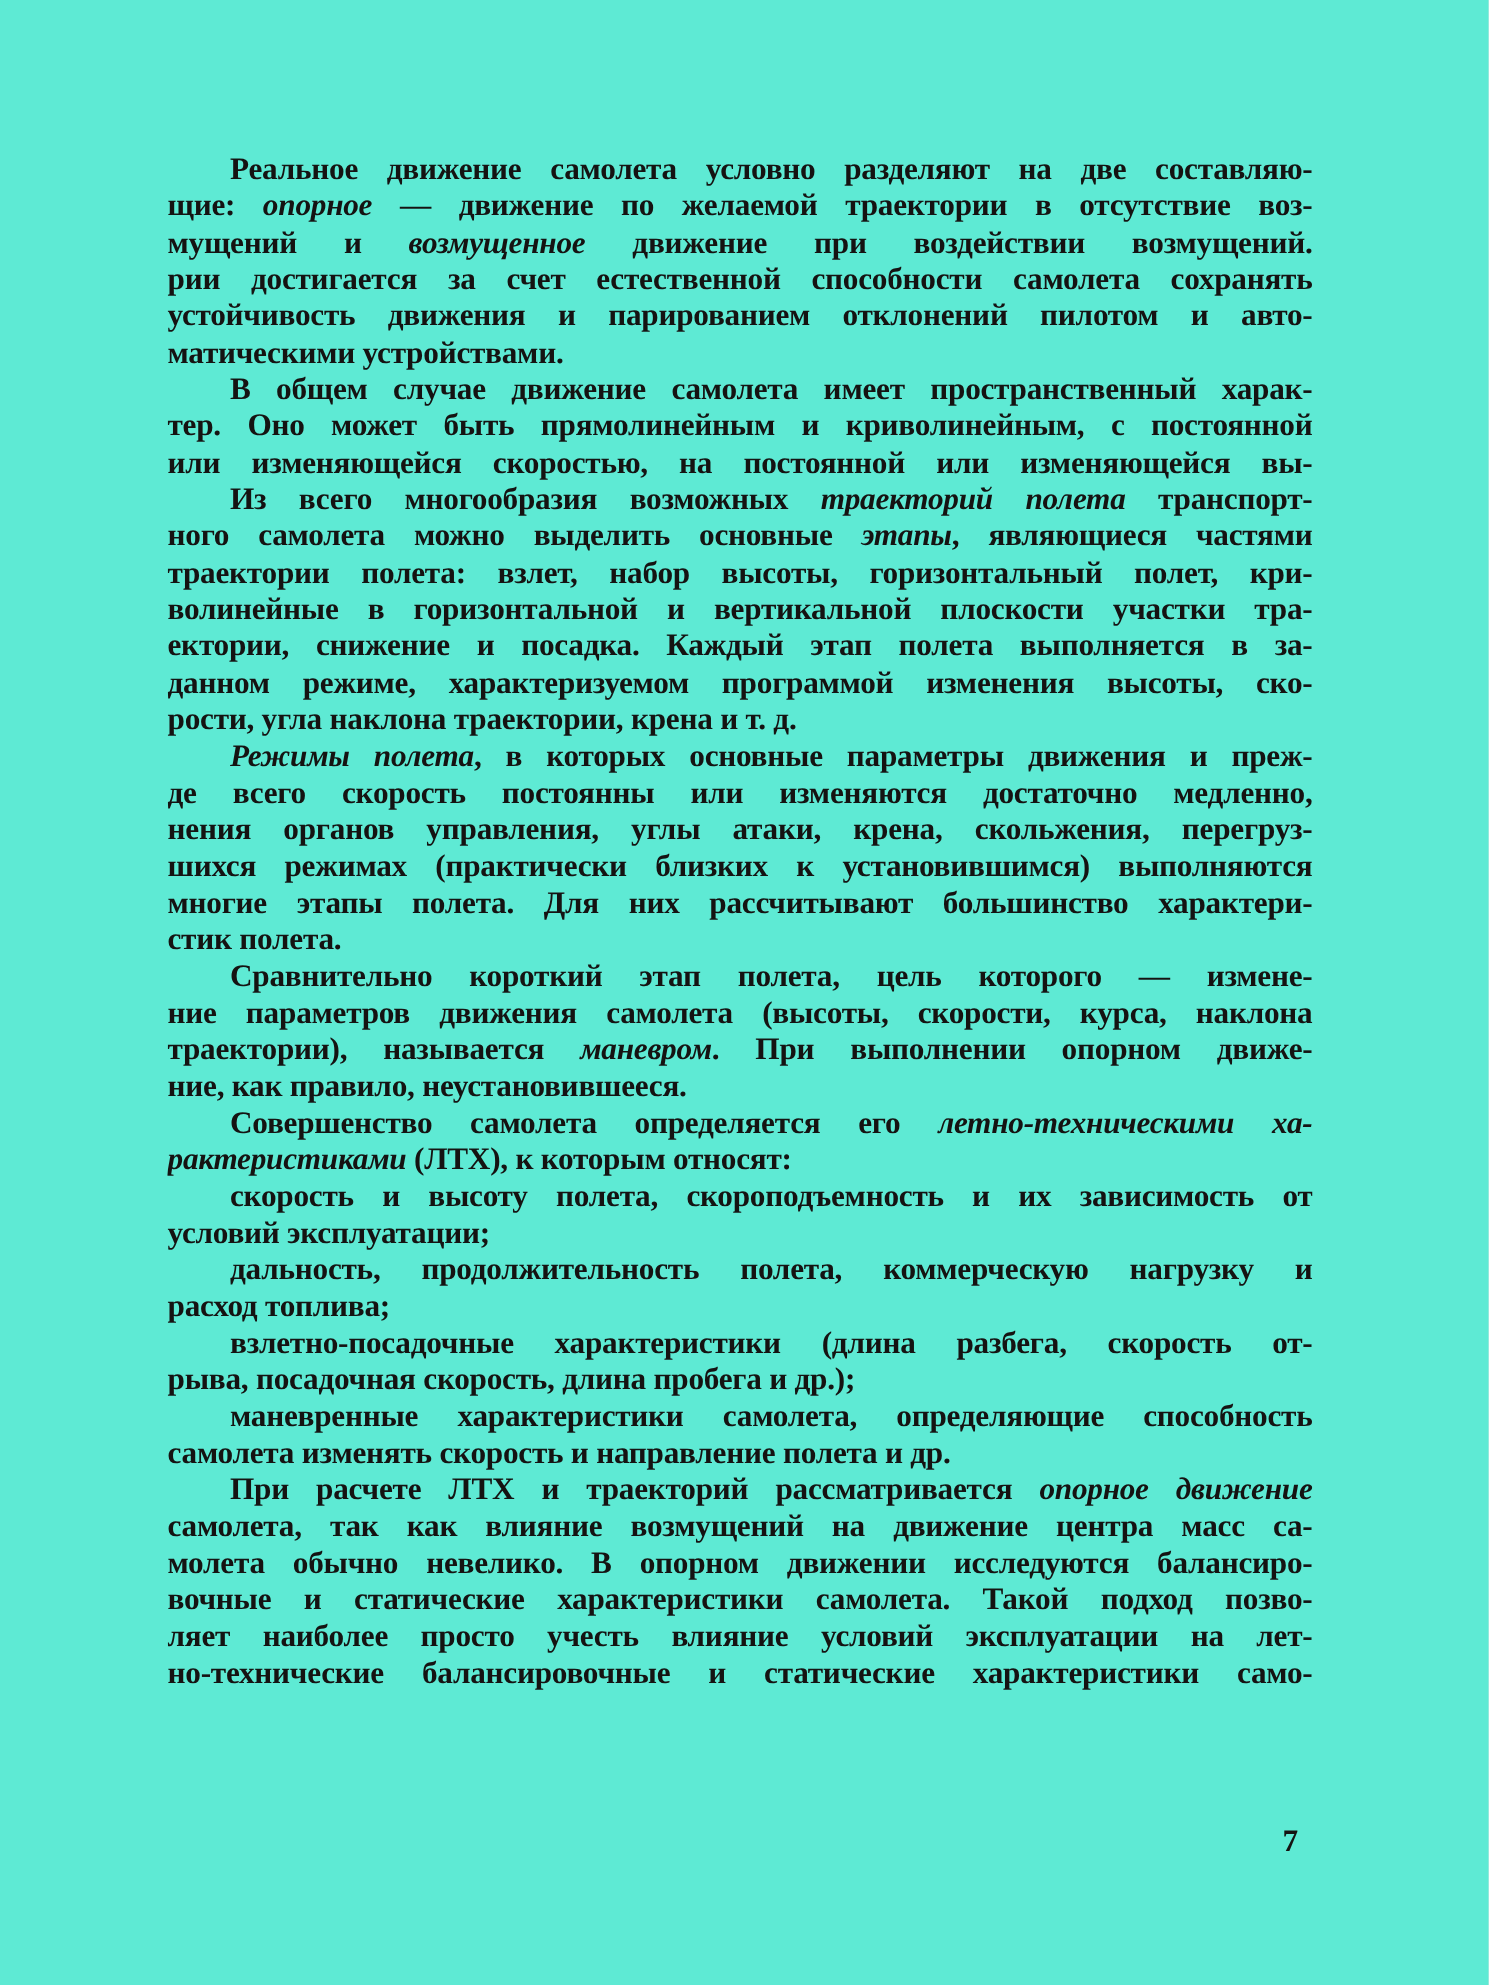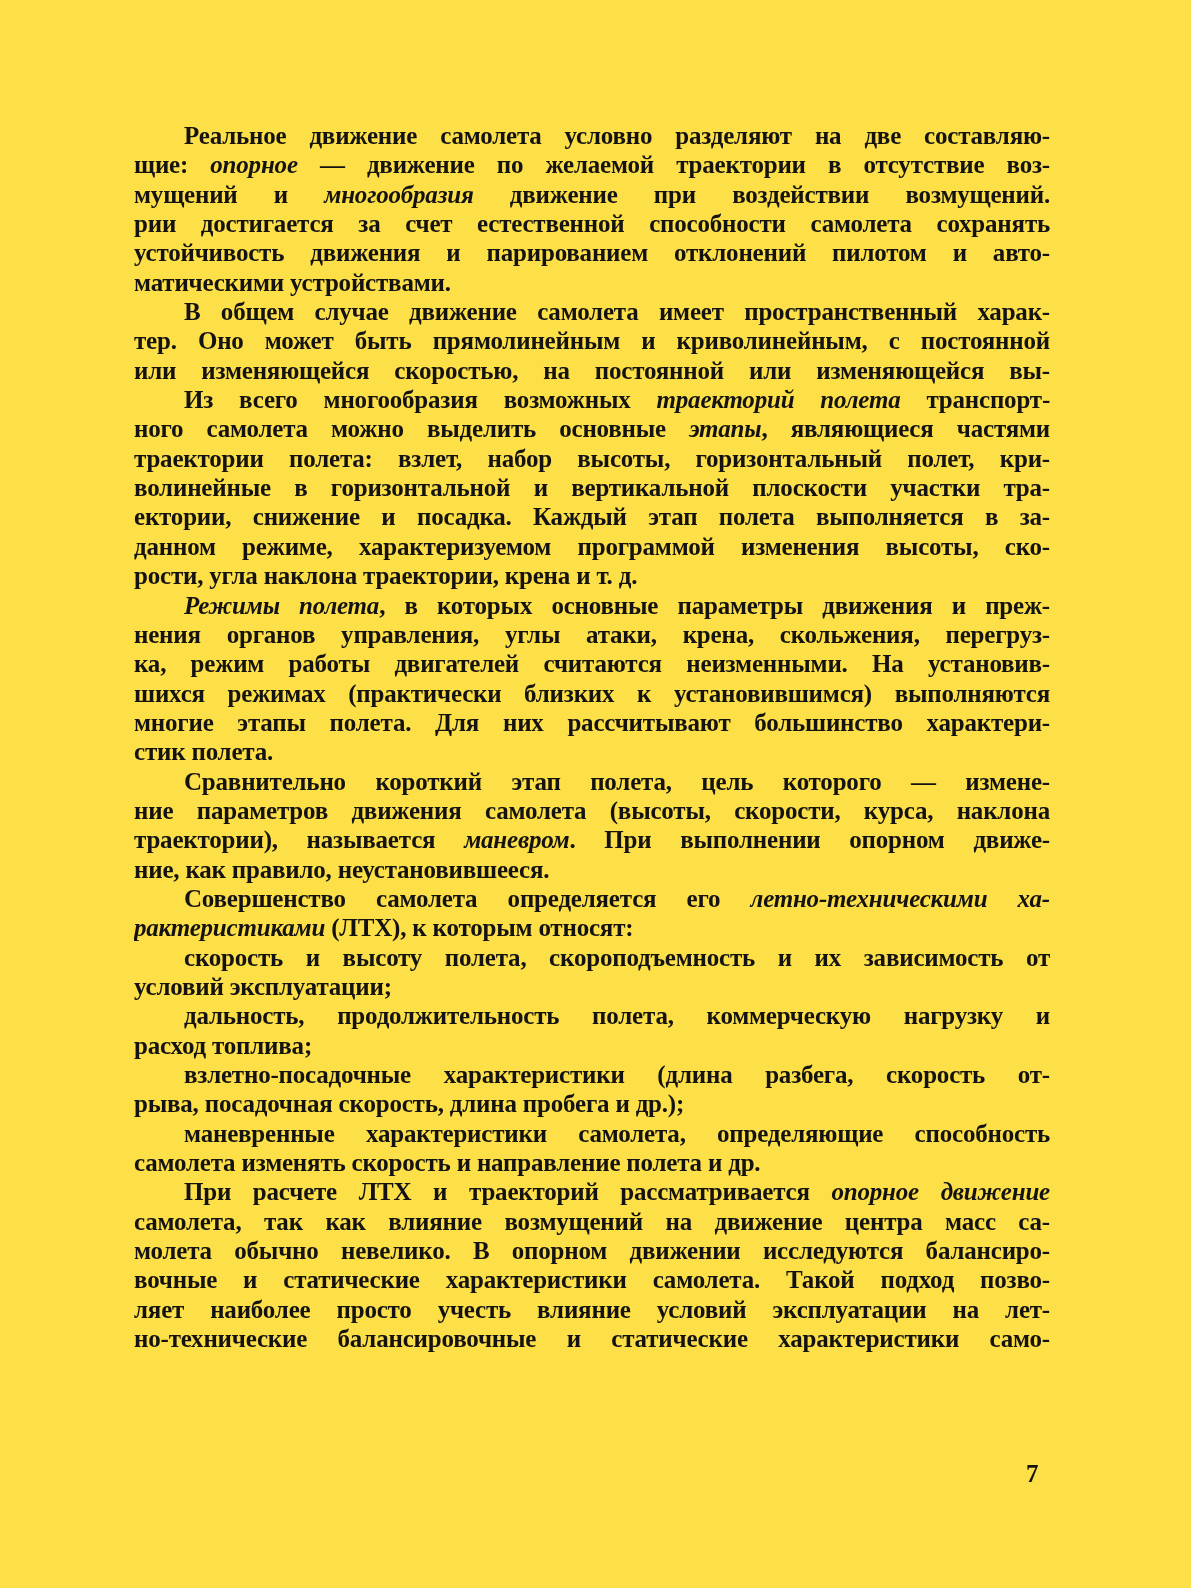--- a/index.html
+++ b/index.html
@@ -5,21 +5,21 @@
   html, body {
     margin: 0;
     padding: 0;
     background: #e8e8e8;
   }
   .page {
     position: relative;
     width: 1191px;
     height: 1588px;
     margin: 0 auto;
-    background: #fde047;
+    background: #5eead4;
     font-family: "Liberation Serif", "DejaVu Serif", serif;
     color: #151312;
     overflow: hidden;
   }
   .text-block {
     position: absolute;
     left: 134px;
     top: 121px;
     width: 916px;
   }
@@ -56,43 +56,43 @@
   }
 </style>
 </head>
 <body>
 
 <div class="page">
   <div class="text-block" id="text-block">
       <div class="para">
         <div class="line first"><span>Реальное движение самолета условно разделяют на две составляю-</span></div>
         <div class="line"><span>щие: </span><em>опорное</em><span> — движение по желаемой траектории в отсутствие воз-</span></div>
-        <div class="line"><span>мущений и </span><em>многообразия</em><span> движение при воздействии возмущений.</span></div>
+        <div class="line"><span>мущений и </span><em>возмущенное</em><span> движение при воздействии возмущений.</span></div>
         <div class="line"><span>рии достигается за счет естественной способности самолета сохранять</span></div>
         <div class="line"><span>устойчивость движения и парированием отклонений пилотом и авто-</span></div>
         <div class="line end"><span>матическими устройствами.</span></div>
       </div>
       <div class="para">
         <div class="line first"><span>В общем случае движение самолета имеет пространственный харак-</span></div>
         <div class="line"><span>тер. Оно может быть прямолинейным и криволинейным, с постоянной</span></div>
         <div class="line"><span>или изменяющейся скоростью, на постоянной или изменяющейся вы-</span></div>
       </div>
       <div class="para">
         <div class="line first"><span>Из всего многообразия возможных </span><em>траекторий полета</em><span> транспорт-</span></div>
         <div class="line"><span>ного самолета можно выделить основные </span><em>этапы</em><span>, являющиеся частями</span></div>
         <div class="line"><span>траектории полета: взлет, набор высоты, горизонтальный полет, кри-</span></div>
         <div class="line"><span>волинейные в горизонтальной и вертикальной плоскости участки тра-</span></div>
         <div class="line"><span>ектории, снижение и посадка. Каждый этап полета выполняется в за-</span></div>
         <div class="line"><span>данном режиме, характеризуемом программой изменения высоты, ско-</span></div>
         <div class="line end"><span>рости, угла наклона траектории, крена и т. д.</span></div>
       </div>
       <div class="para">
         <div class="line first"><em>Режимы полета</em><span>, в которых основные параметры движения и преж-</span></div>
+        <div class="line"><span>де всего скорость постоянны или изменяются достаточно медленно,</span></div>
         <div class="line"><span>нения органов управления, углы атаки, крена, скольжения, перегруз-</span></div>
-        <div class="line"><span>ка, режим работы двигателей считаются неизменными. На установив-</span></div>
         <div class="line"><span>шихся режимах (практически близких к установившимся) выполняются</span></div>
         <div class="line"><span>многие этапы полета. Для них рассчитывают большинство характери-</span></div>
         <div class="line end"><span>стик полета.</span></div>
       </div>
       <div class="para">
         <div class="line first"><span>Сравнительно короткий этап полета, цель которого — измене-</span></div>
         <div class="line"><span>ние параметров движения самолета (высоты, скорости, курса, наклона</span></div>
         <div class="line"><span>траектории), называется </span><em>маневром</em><span>. При выполнении опорном движе-</span></div>
         <div class="line end"><span>ние, как правило, неустановившееся.</span></div>
       </div>

